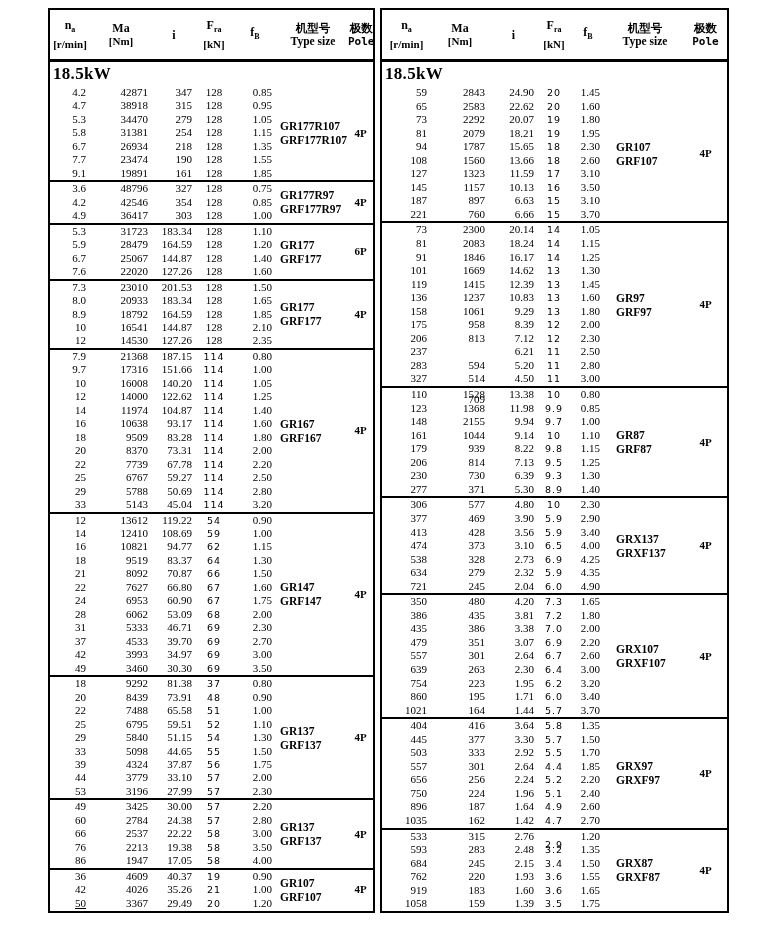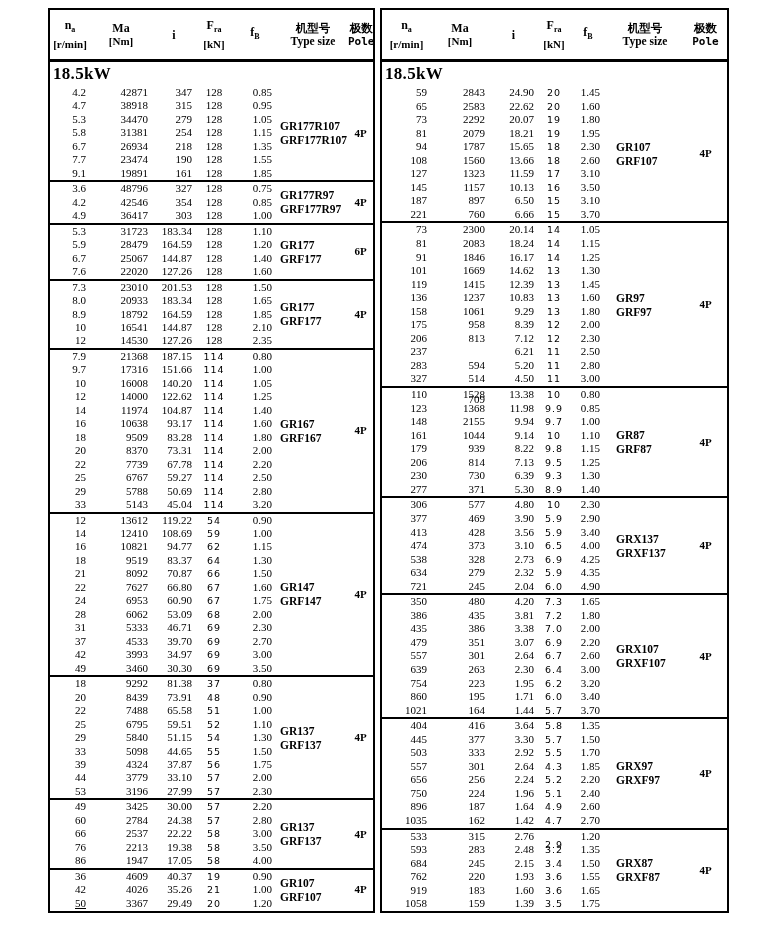--- a/index.html
+++ b/index.html
@@ -524,21 +524,21 @@
         <div class="cell c-i" style="grid-area: 7 / 3;">11.59</div>
         <div class="cell c-fra" style="grid-area: 7 / 4;">17</div>
         <div class="cell c-fb" style="grid-area: 7 / 5;">3.10</div>
         <div class="cell c-na" style="grid-area: 8 / 1;">145</div>
         <div class="cell c-ma" style="grid-area: 8 / 2;">1157</div>
         <div class="cell c-i" style="grid-area: 8 / 3;">10.13</div>
         <div class="cell c-fra" style="grid-area: 8 / 4;">16</div>
         <div class="cell c-fb" style="grid-area: 8 / 5;">3.50</div>
         <div class="cell c-na" style="grid-area: 9 / 1;">187</div>
         <div class="cell c-ma" style="grid-area: 9 / 2;">897</div>
-        <div class="cell c-i" style="grid-area: 9 / 3;">6.50</div>
+        <div class="cell c-i" style="grid-area: 9 / 3;">6.63</div>
         <div class="cell c-fra" style="grid-area: 9 / 4;">15</div>
         <div class="cell c-fb" style="grid-area: 9 / 5;">3.10</div>
         <div class="cell c-na" style="grid-area: 10 / 1;">221</div>
         <div class="cell c-ma" style="grid-area: 10 / 2;">760</div>
         <div class="cell c-i" style="grid-area: 10 / 3;">6.66</div>
         <div class="cell c-fra" style="grid-area: 10 / 4;">15</div>
         <div class="cell c-fb" style="grid-area: 10 / 5;">3.70</div>
       </div>
       <div class="group grid7">
         <div class="cell type-cell" style="grid-area: 1 / 6 / span 12;">
@@ -765,21 +765,21 @@
         <div class="cell c-fra" style="grid-area: 2 / 4;">5.7</div>
         <div class="cell c-fb" style="grid-area: 2 / 5;">1.50</div>
         <div class="cell c-na" style="grid-area: 3 / 1;">503</div>
         <div class="cell c-ma" style="grid-area: 3 / 2;">333</div>
         <div class="cell c-i" style="grid-area: 3 / 3;">2.92</div>
         <div class="cell c-fra" style="grid-area: 3 / 4;">5.5</div>
         <div class="cell c-fb" style="grid-area: 3 / 5;">1.70</div>
         <div class="cell c-na" style="grid-area: 4 / 1;">557</div>
         <div class="cell c-ma" style="grid-area: 4 / 2;">301</div>
         <div class="cell c-i" style="grid-area: 4 / 3;">2.64</div>
-        <div class="cell c-fra" style="grid-area: 4 / 4;">4.3</div>
+        <div class="cell c-fra" style="grid-area: 4 / 4;">4.4</div>
         <div class="cell c-fb" style="grid-area: 4 / 5;">1.85</div>
         <div class="cell c-na" style="grid-area: 5 / 1;">656</div>
         <div class="cell c-ma" style="grid-area: 5 / 2;">256</div>
         <div class="cell c-i" style="grid-area: 5 / 3;">2.24</div>
         <div class="cell c-fra" style="grid-area: 5 / 4;">5.2</div>
         <div class="cell c-fb" style="grid-area: 5 / 5;">2.20</div>
         <div class="cell c-na" style="grid-area: 6 / 1;">750</div>
         <div class="cell c-ma" style="grid-area: 6 / 2;">224</div>
         <div class="cell c-i" style="grid-area: 6 / 3;">1.96</div>
         <div class="cell c-fra" style="grid-area: 6 / 4;">5.1</div>

